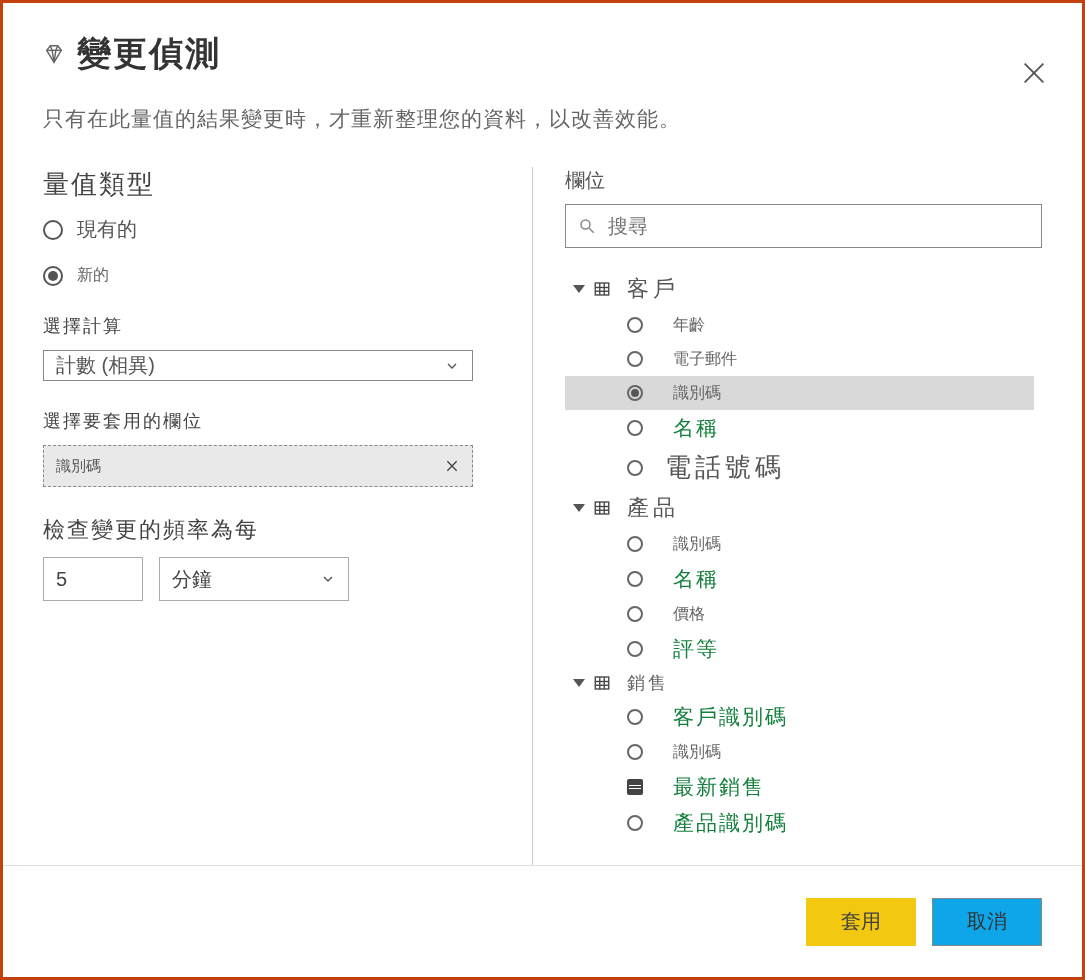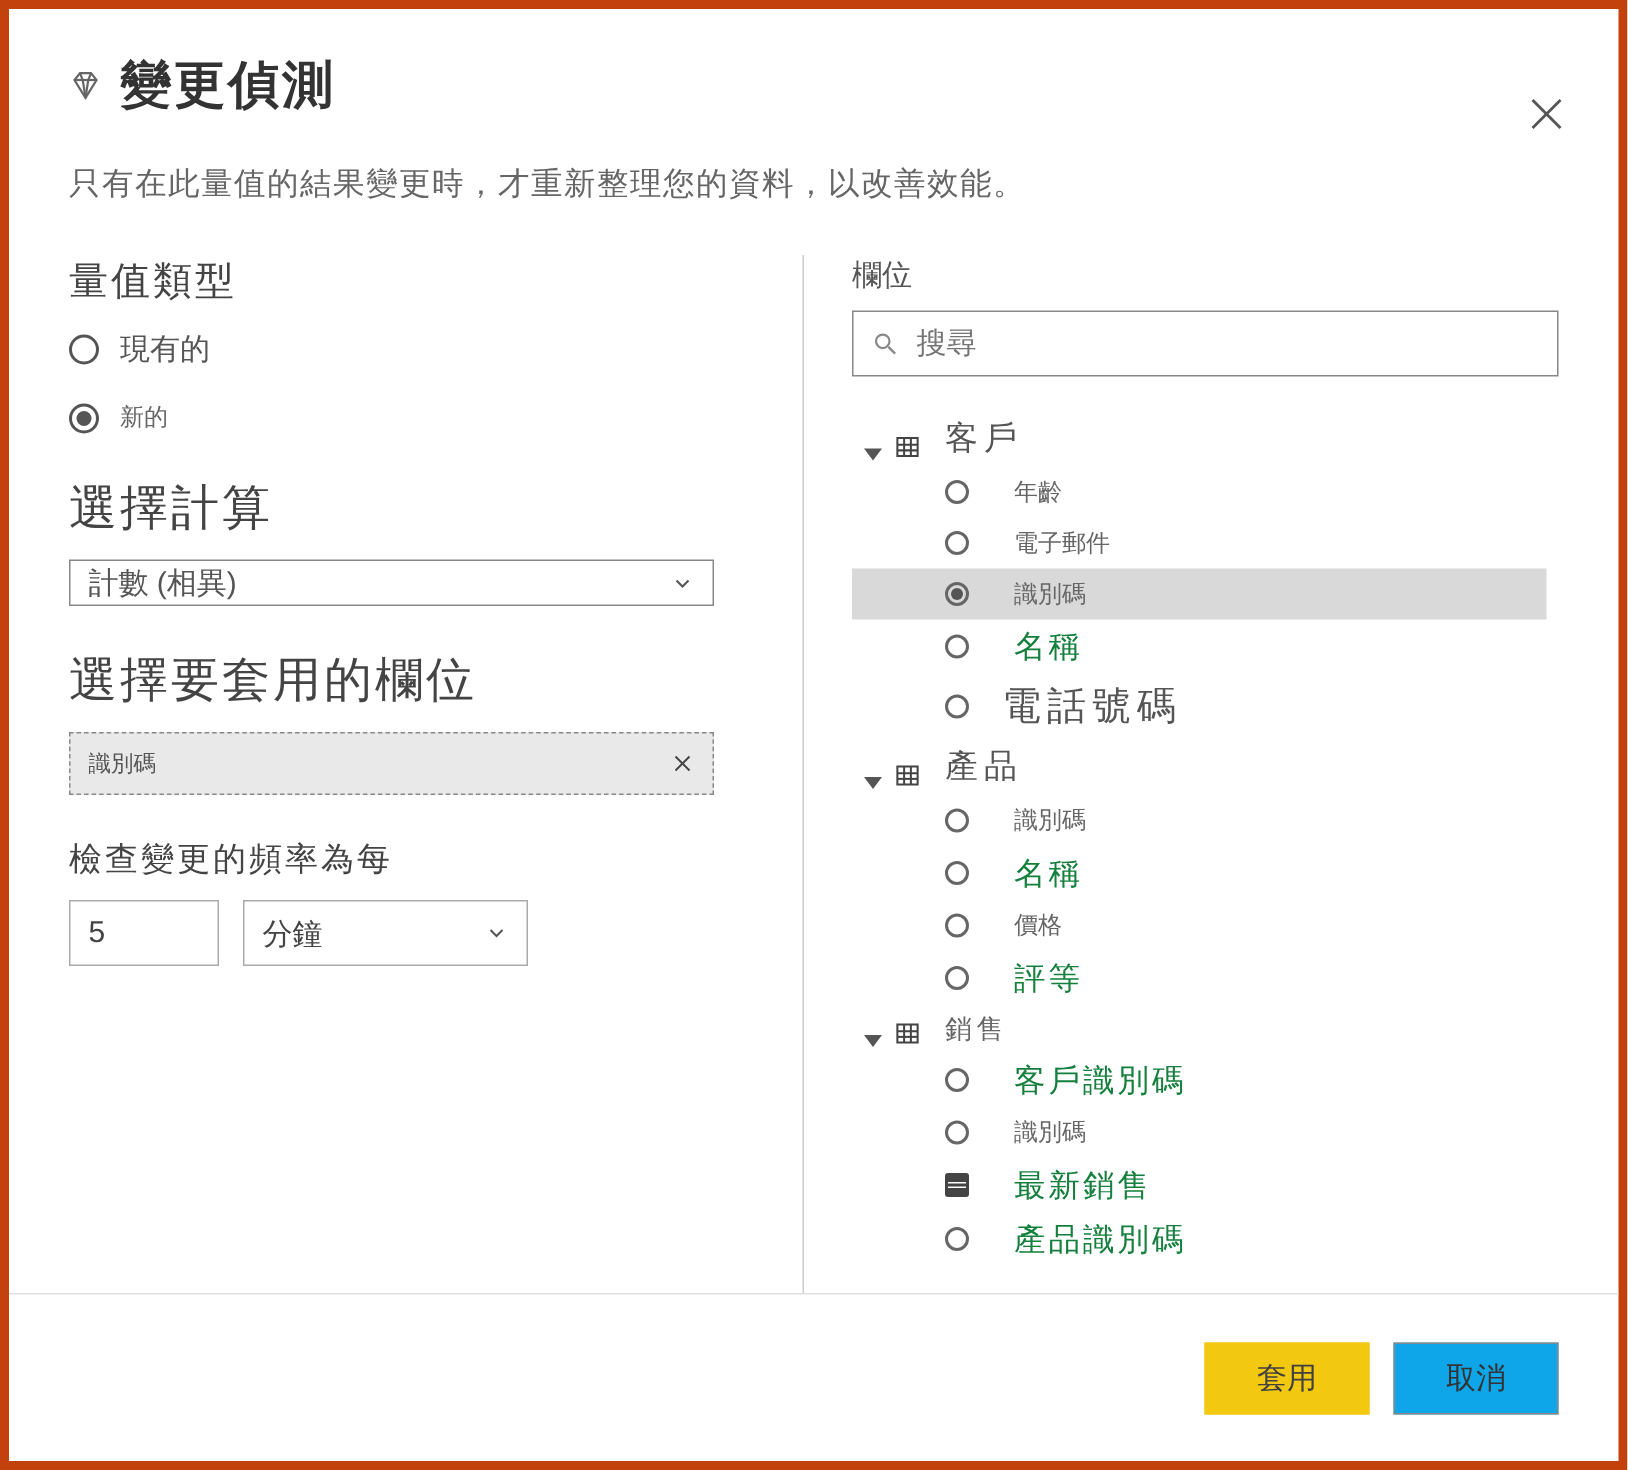--- a/index.html
+++ b/index.html
@@ -7,21 +7,21 @@
     font-family: "Segoe UI", -apple-system, "Microsoft JhengHei", sans-serif;
     background: #fff;
     color: #333;
     width: 1085px;
     height: 980px;
     overflow: hidden;
   }
   .dialog {
     width: 1085px;
     height: 980px;
-    border: 6px solid #c2410c;
+    border: 3px solid #c2410c;
     position: relative;
     display: flex;
     flex-direction: column;
   }
   .header {
     padding: 28px 40px 10px 40px;
     position: relative;
   }
   .title-row {
     display: flex;
@@ -71,21 +71,21 @@
     flex-direction: column;
     min-height: 0;
   }
   .section-title-lg {
     font-size: 26px;
     color: #444;
     letter-spacing: 2px;
     margin-bottom: 14px;
   }
   .section-title-md {
-    font-size: 32px;
+    font-size: 18px;
     color: #444;
     letter-spacing: 2px;
     margin-bottom: 12px;
     margin-top: 28px;
   }
   .radio-row {
     display: flex;
     align-items: center;
     gap: 14px;
     margin-bottom: 22px;
@@ -191,21 +191,21 @@
     margin-top: 22px;
     overflow-y: auto;
     position: relative;
     padding-right: 8px;
   }
   .tree-wrap::-webkit-scrollbar { width: 10px; }
   .tree-wrap::-webkit-scrollbar-thumb { background: #ccc; }
   .tree-wrap::-webkit-scrollbar-track { background: #f0f0f0; }
   .tree-table {
     display: flex;
-    align-items: flex-end;
+    align-items: center;
     gap: 8px;
     padding: 4px 0 4px 8px;
     cursor: pointer;
   }
   .tri {
     width: 0; height: 0;
     border-left: 6px solid transparent;
     border-right: 6px solid transparent;
     border-top: 8px solid #555;
     transform: rotate(0deg);

